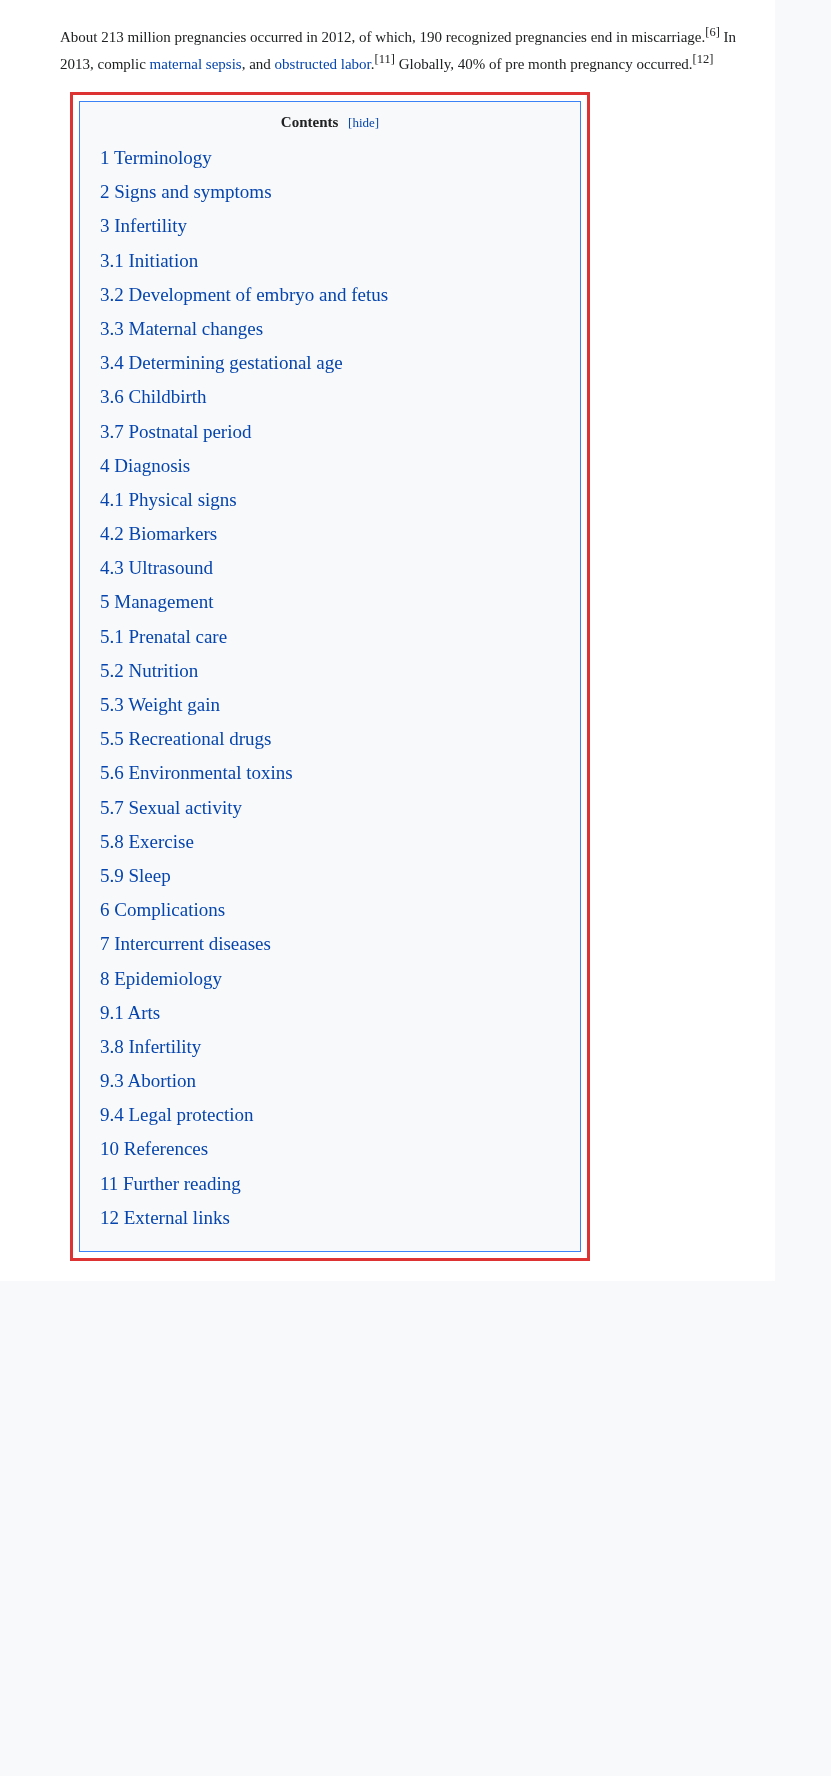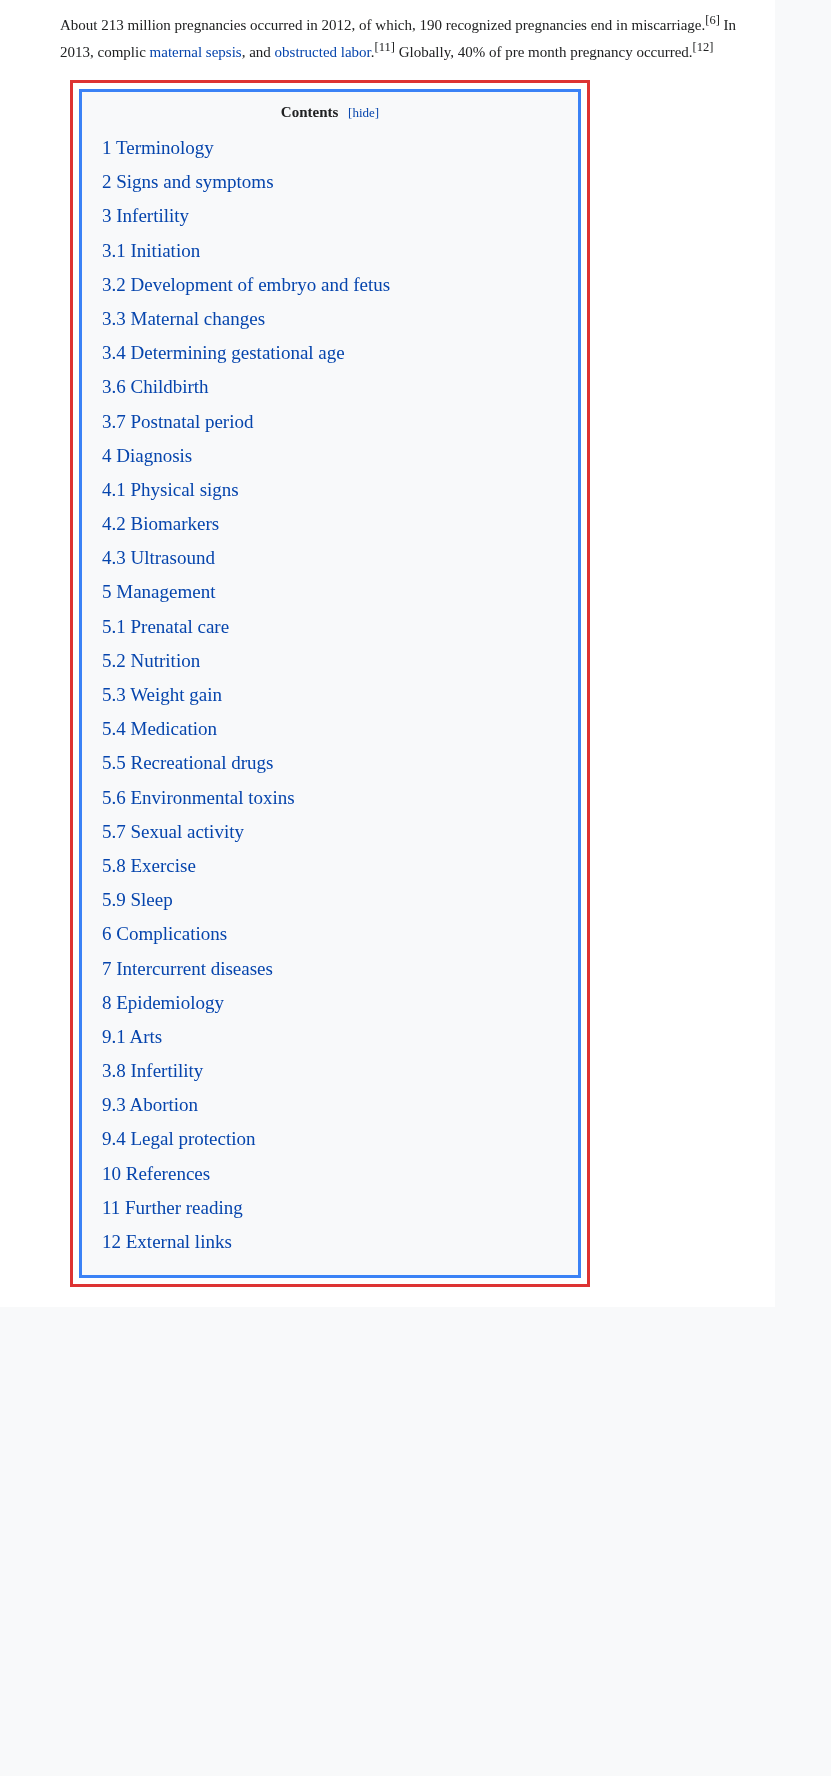--- a/index.html
+++ b/index.html
@@ -12,21 +12,21 @@
       background-color: #f8f9fa;
       font-family: 'Linux Libertine', 'Georgia', 'Times', serif;
       font-size: 16px;
       color: #202122;
       width: 831px;
       min-height: 1776px;
     }
 
     .page-wrapper {
       width: 775px;
-      padding: 10px 20px 20px 60px;
+      padding: 22px 20px 20px 60px;
       background: #fff;
     }
 
     .intro-text {
       font-size: 15px;
       line-height: 1.6;
       margin-bottom: 16px;
       color: #202122;
     }
 
@@ -37,21 +37,21 @@
 
     .toc-wrapper {
       border: 3px solid #dd3333;
       padding: 6px;
       display: inline-block;
       width: 520px;
       margin-left: 10px;
     }
 
     .toc-box {
-      border: 3px solid #3b82f6;
+      border: 1px solid #3b82f6;
       background-color: #f8f9fa;
       padding: 12px 20px 16px 20px;
       display: inline-block;
       width: 100%;
     }
 
     .toc-title {
       text-align: center;
       font-weight: bold;
       font-size: 15px;
@@ -121,21 +121,20 @@
           <li class="toc-item-sub"><a href="#"><span class="toc-number">3.6 </span><span>Childbirth</span></a></li>
           <li class="toc-item-sub"><a href="#"><span class="toc-number">3.7 </span><span>Postnatal period</span></a></li>
           <li class="toc-item-top"><a href="#"><span class="toc-number">4 </span><span>Diagnosis</span></a></li>
           <li class="toc-item-sub"><a href="#"><span class="toc-number">4.1 </span><span>Physical signs</span></a></li>
           <li class="toc-item-sub"><a href="#"><span class="toc-number">4.2 </span><span>Biomarkers</span></a></li>
           <li class="toc-item-sub"><a href="#"><span class="toc-number">4.3 </span><span>Ultrasound</span></a></li>
           <li class="toc-item-top"><a href="#"><span class="toc-number">5 </span><span>Management</span></a></li>
           <li class="toc-item-sub"><a href="#"><span class="toc-number">5.1 </span><span>Prenatal care</span></a></li>
           <li class="toc-item-sub"><a href="#"><span class="toc-number">5.2 </span><span>Nutrition</span></a></li>
           <li class="toc-item-sub"><a href="#"><span class="toc-number">5.3 </span><span>Weight gain</span></a></li>
-          <li class="toc-item-sub"><a href="#"><span class="toc-number">5.4 </span><span>Medication</span></a></li>
           <li class="toc-item-sub"><a href="#"><span class="toc-number">5.5 </span><span>Recreational drugs</span></a></li>
           <li class="toc-item-sub"><a href="#"><span class="toc-number">5.6 </span><span>Environmental toxins</span></a></li>
           <li class="toc-item-sub"><a href="#"><span class="toc-number">5.7 </span><span>Sexual activity</span></a></li>
           <li class="toc-item-sub"><a href="#"><span class="toc-number">5.8 </span><span>Exercise</span></a></li>
           <li class="toc-item-sub"><a href="#"><span class="toc-number">5.9 </span><span>Sleep</span></a></li>
           <li class="toc-item-top"><a href="#"><span class="toc-number">6 </span><span>Complications</span></a></li>
           <li class="toc-item-top"><a href="#"><span class="toc-number">7 </span><span>Intercurrent diseases</span></a></li>
           <li class="toc-item-top"><a href="#"><span class="toc-number">8 </span><span>Epidemiology</span></a></li>
           <li class="toc-item-sub"><a href="#"><span class="toc-number">9.1 </span><span>Arts</span></a></li>
           <li class="toc-item-sub"><a href="#"><span class="toc-number">3.8 </span><span>Infertility</span></a></li>

